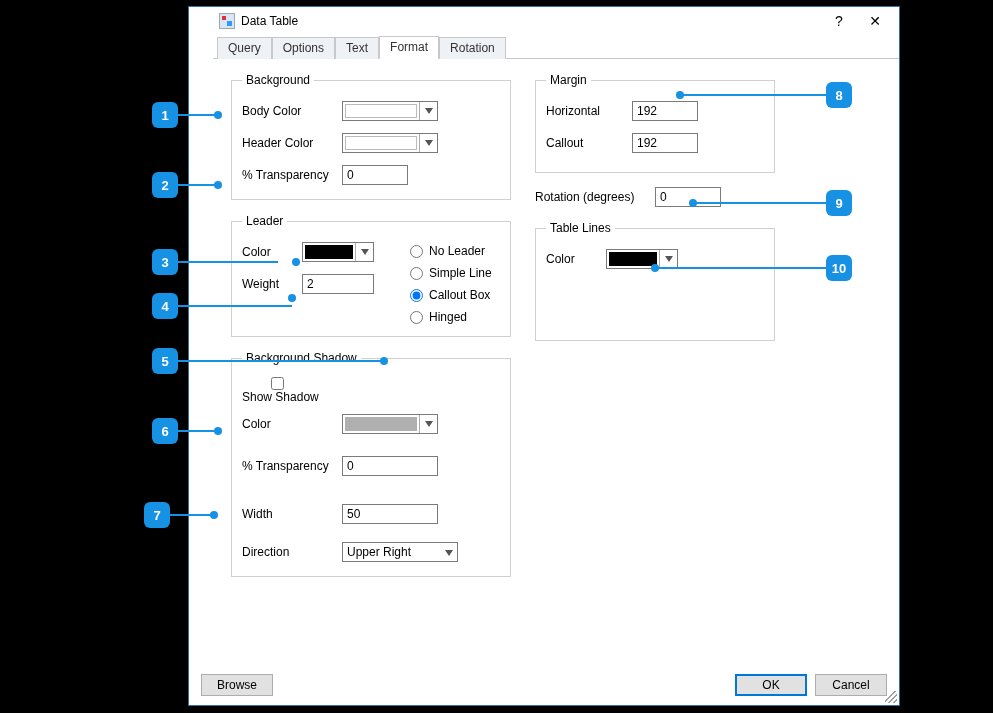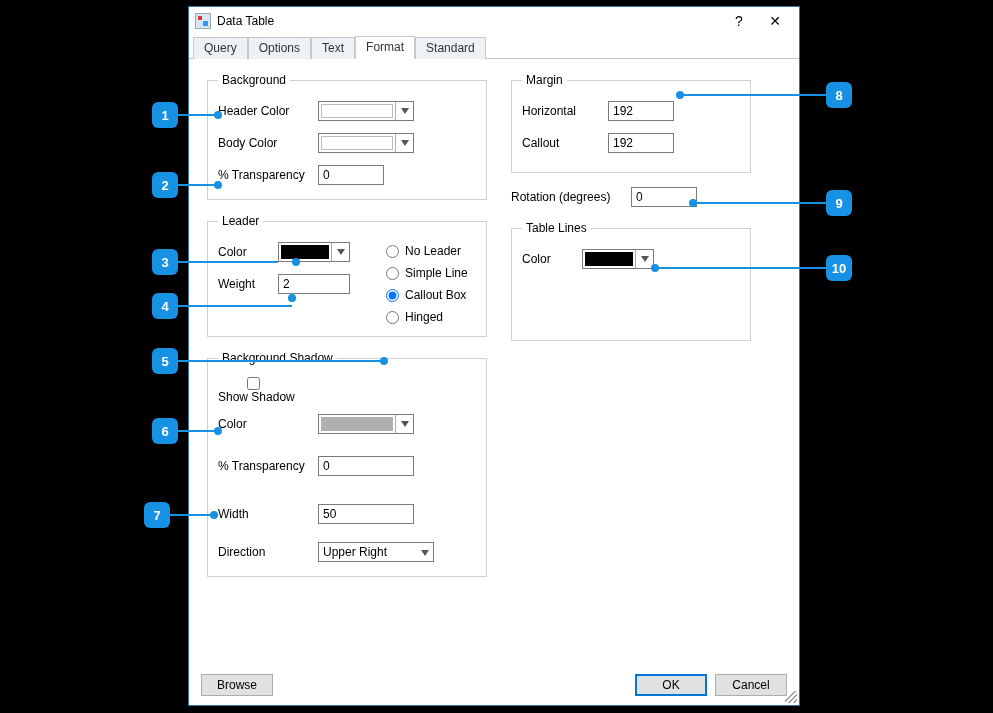--- a/index.html
+++ b/index.html
@@ -11,24 +11,25 @@
     color: #000;
     width: 993px;
     height: 713px;
     position: relative;
     overflow: hidden;
   }
   .dialog {
     position: absolute;
     left: 188px;
     top: 6px;
-    width: 612px;
+    width: 712px;
     height: 700px;
     background: #fff;
     border: 1px solid #3a6ea5;
+    padding-left: 24px;
   }
   .titlebar {
     height: 28px;
     display: flex;
     align-items: center;
     padding: 0 6px;
     background: #fff;
   }
   .titlebar .app-icon {
     width: 16px; height: 16px;
@@ -252,46 +253,46 @@
     <div class="spacer"></div>
     <div class="tbtn">?</div>
     <div class="tbtn">✕</div>
   </div>
 
   <div class="tabstrip">
     <div class="tab">Query</div>
     <div class="tab">Options</div>
     <div class="tab">Text</div>
     <div class="tab active">Format</div>
-    <div class="tab">Standard</div>
+    <div class="tab">Rotation</div>
   </div>
 
   <div class="content">
 
     <div class="two-col">
 
       <div class="col">
 
         <fieldset class="group">
           <legend>Background</legend>
 
           <div class="row">
-            <div class="lbl">Header Color</div>
+            <div class="lbl">Body Color</div>
             <div class="colorbox">
               <div class="swatch" style="background:#ffffff;border:1px solid #bbb;"></div>
               <div class="dd">
                   <svg viewBox="0 0 8 6">
                     <path d="M0 0 L8 0 L4 6 Z" fill="#555"></path>
                   </svg>
                 </div>
             </div>
           </div>
 
           <div class="row">
-            <div class="lbl">Body Color</div>
+            <div class="lbl">Header Color</div>
             <div class="colorbox">
               <div class="swatch" style="background:#ffffff;border:1px solid #bbb;"></div>
               <div class="dd">
                   <svg viewBox="0 0 8 6">
                     <path d="M0 0 L8 0 L4 6 Z" fill="#555"></path>
                   </svg>
                 </div>
             </div>
           </div>
 

